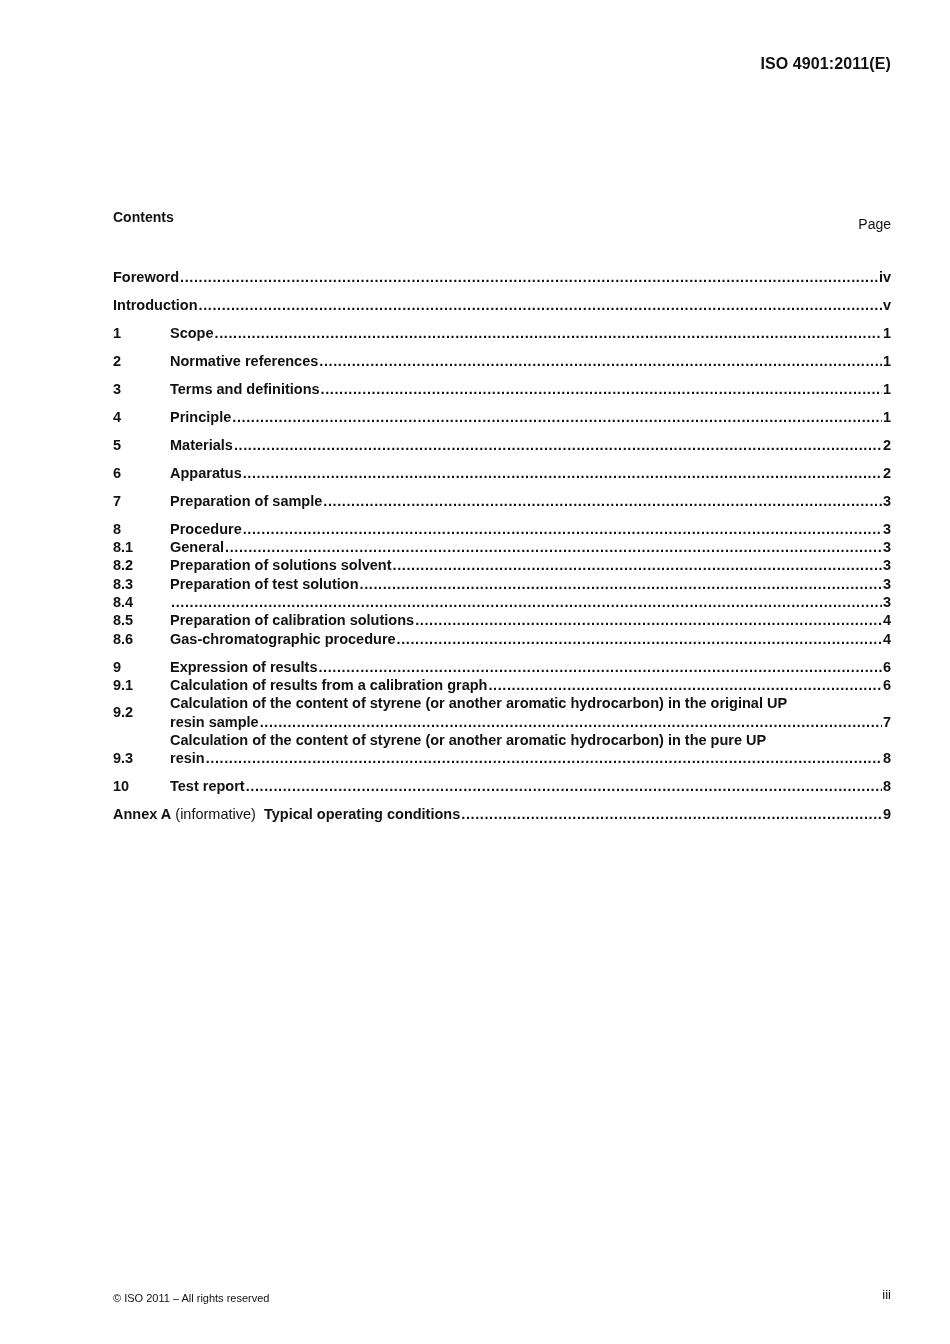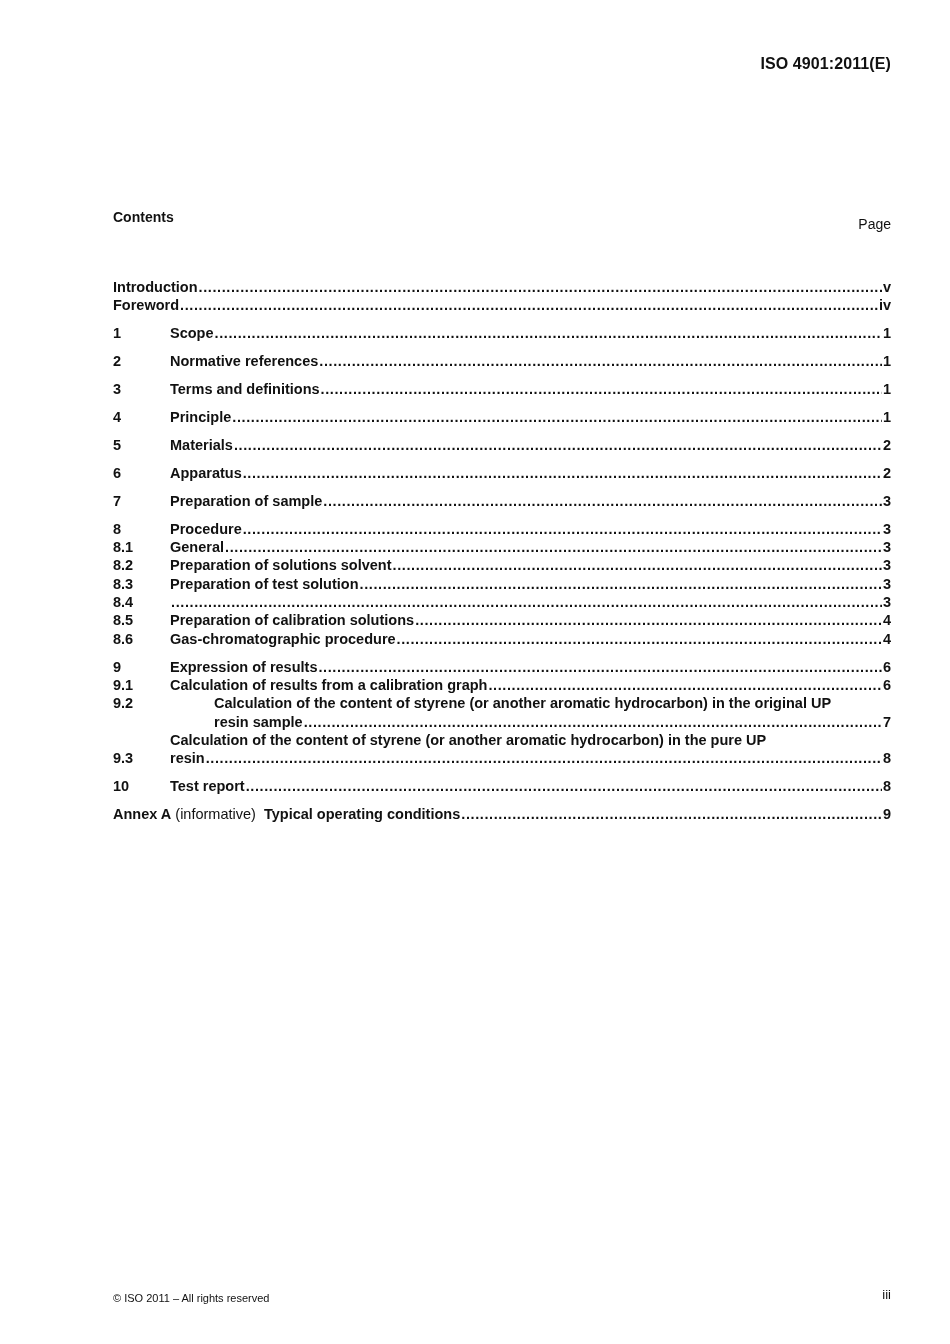--- a/index.html
+++ b/index.html
@@ -52,44 +52,44 @@
 <body>
 
 <div>
   <div class="header-id">ISO 4901:2011(E)</div>
 
   <div class="contents-title">Contents</div>
   <div class="page-label">Page</div>
 
   <div class="toc">
 
+    <div class="toc-entry first">
+      <div class="toc-body">
+        <div class="toc-title-wrap">
+          <div class="toc-line">
+            <span>Foreword</span>
+            <span class="leader"></span>
+            <span class="toc-page">iv</span>
+          </div>
+        </div>
+      </div>
+    </div>
+
     <div class="toc-entry gap">
       <div class="toc-body">
         <div class="toc-title-wrap">
           <div class="toc-line">
             <span>Introduction</span>
             <span class="leader"></span>
             <span class="toc-page">v</span>
           </div>
         </div>
       </div>
     </div>
 
-    <div class="toc-entry first">
-      <div class="toc-body">
-        <div class="toc-title-wrap">
-          <div class="toc-line">
-            <span>Foreword</span>
-            <span class="leader"></span>
-            <span class="toc-page">iv</span>
-          </div>
-        </div>
-      </div>
-    </div>
-
     <div class="toc-entry gap">
       <span class="toc-num">1</span>
       <div class="toc-body">
           <div class="toc-title-wrap">
             <div class="toc-line">
         <span>Scope</span>
         <span class="leader"></span>
         <span class="toc-page">1</span>
       </div>
           </div>
@@ -283,21 +283,21 @@
           <div class="toc-title-wrap">
             <div class="toc-line">
         <span>Calculation of results from a calibration graph</span>
         <span class="leader"></span>
         <span class="toc-page">6</span>
       </div>
           </div>
         </div>
     </div>
 
-    <div class="toc-entry" style="align-items:flex-start;gap:44px;">
+    <div class="toc-entry" style="align-items:center;">
       <span class="toc-num">9.2</span>
       <div class="toc-body">
           <div class="toc-title-wrap">
         <div class="toc-line">
           <span>Calculation of the content of styrene (or another aromatic hydrocarbon) in the original UP</span>
         </div>
         <div class="toc-line">
           <span>resin sample</span>
           <span class="leader"></span>
           <span class="toc-page">7</span>

